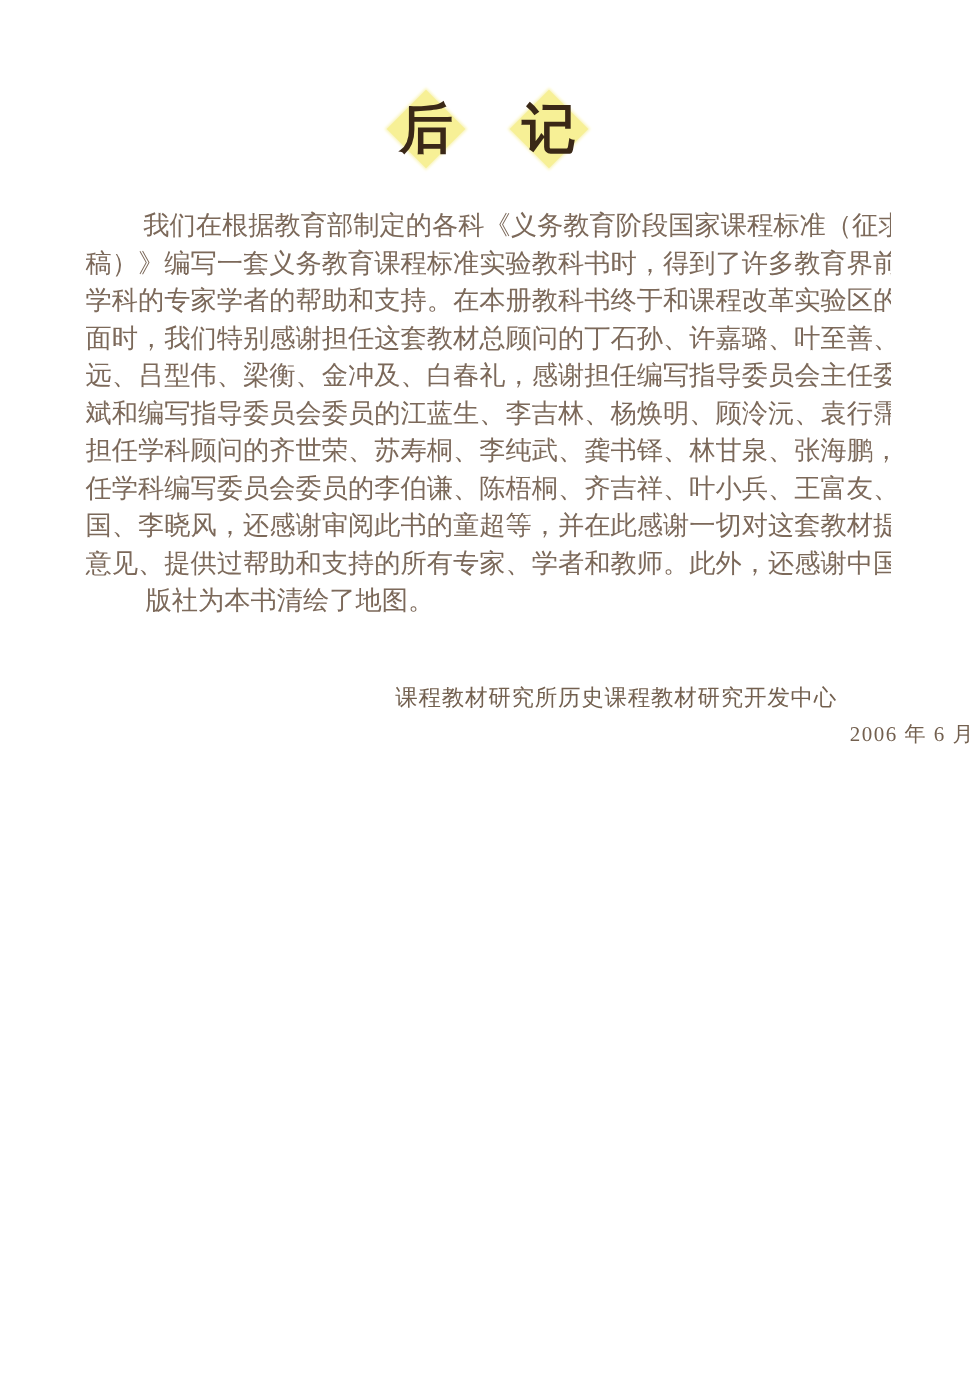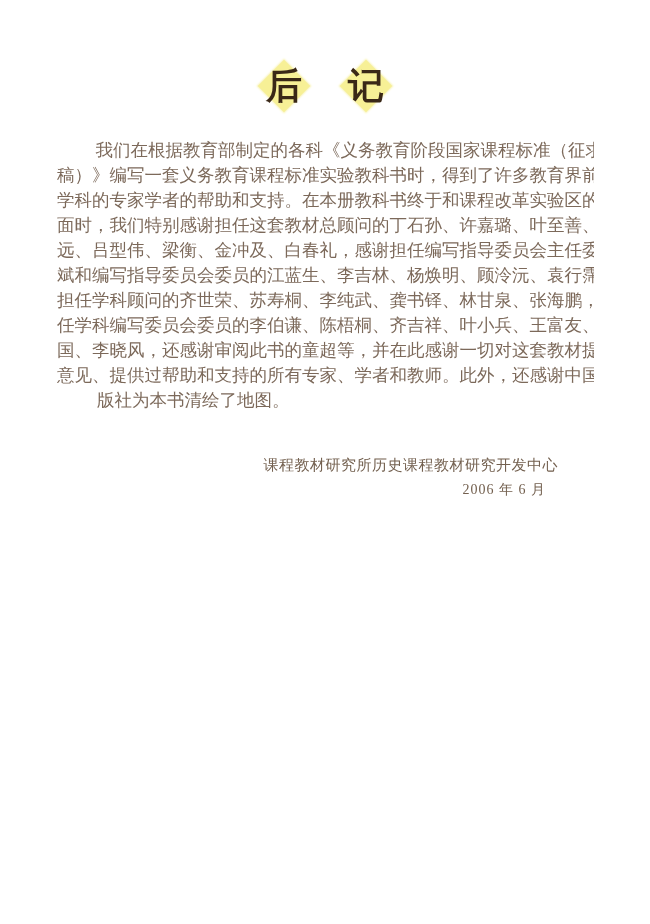--- a/index.html
+++ b/index.html
@@ -90,21 +90,20 @@
     text-align: right;
     color: #73604f;
     font-size: 15px;
     letter-spacing: 0.5px;
   }
   .date {
     position: absolute;
     top: 481px;
     left: 0;
     width: 650px;
-    padding-right: 104px;
     box-sizing: border-box;
     text-align: right;
     color: #73604f;
     font-size: 14px;
     letter-spacing: 1px;
   }
 </style>
 </head>
 <body>
 

